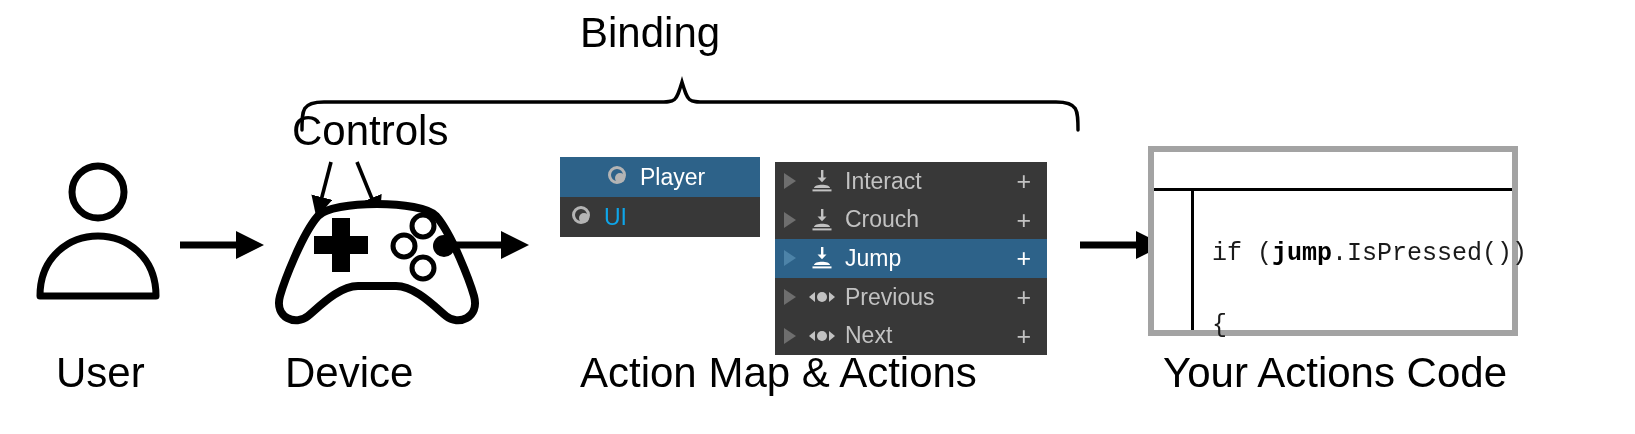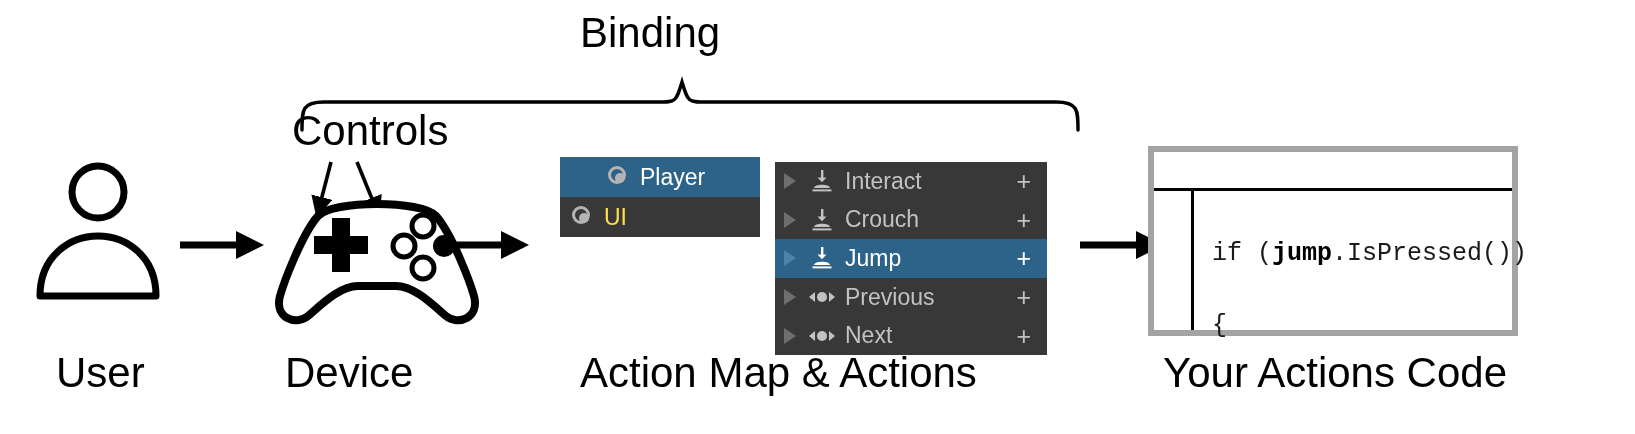--- a/index.html
+++ b/index.html
@@ -5,21 +5,21 @@
   html,body{margin:0;padding:0;background:#ffffff;}
   body{width:1635px;height:434px;position:relative;overflow:hidden;
        font-family:"Liberation Sans","DejaVu Sans",sans-serif;color:#000;}
   .abs{position:absolute;}
   
   .caption{font-size:40px;line-height:40px;color:#000;white-space:nowrap;}
   .annot{font-size:38px;line-height:38px;color:#000;white-space:nowrap;}
   
   .map-panel{background:#383838;width:200px;}
   .map-row{height:40px;display:flex;align-items:center;padding-left:12px;
-           font-size:23px;color:#fde047;box-sizing:border-box;}
+           font-size:23px;color:#0ea5e9;box-sizing:border-box;}
   .map-row.sel{background:#2d6289;color:#ffffff;padding-left:48px;}
   .map-ico{width:22px;height:22px;margin-right:10px;flex:0 0 auto;position:relative;}
   .map-ico .ring{position:absolute;left:0;top:0;width:18px;height:18px;
       border:3px solid #b4b4b4;border-radius:50%;box-sizing:border-box;}
   .map-ico .dot{position:absolute;left:7px;top:7px;width:10px;height:10px;
       background:#b4b4b4;border-radius:50%;}
 
   .act-panel{background:#383838;width:272px;}
   .act-row{height:38.6px;display:flex;align-items:center;box-sizing:border-box;
            font-size:23px;color:#c2c2c2;position:relative;}

